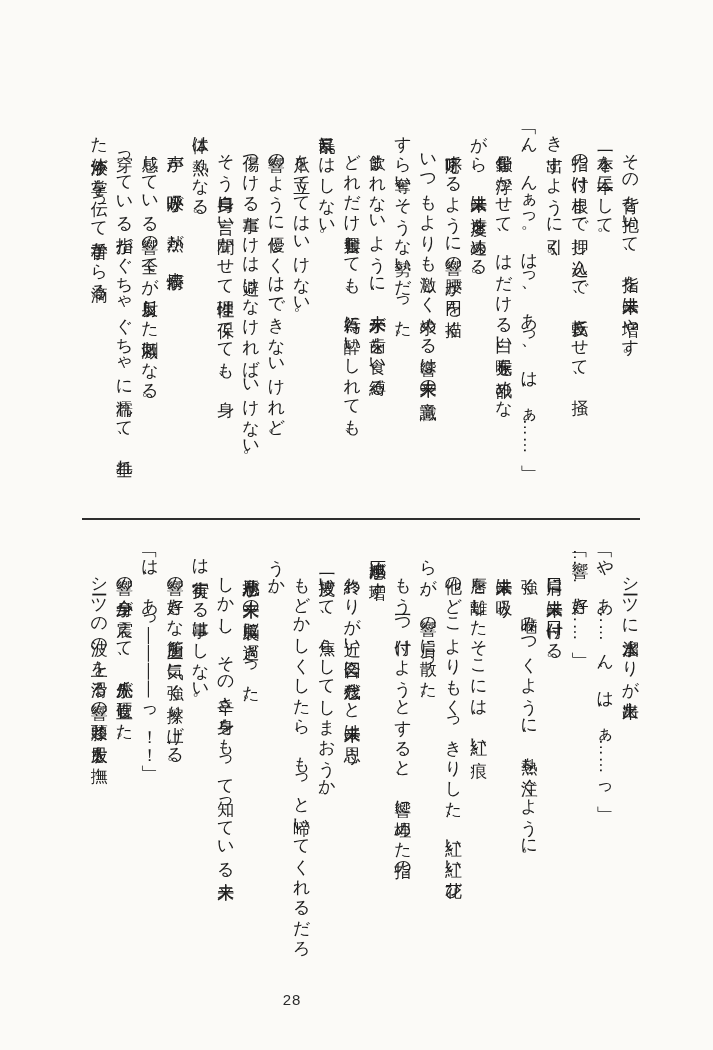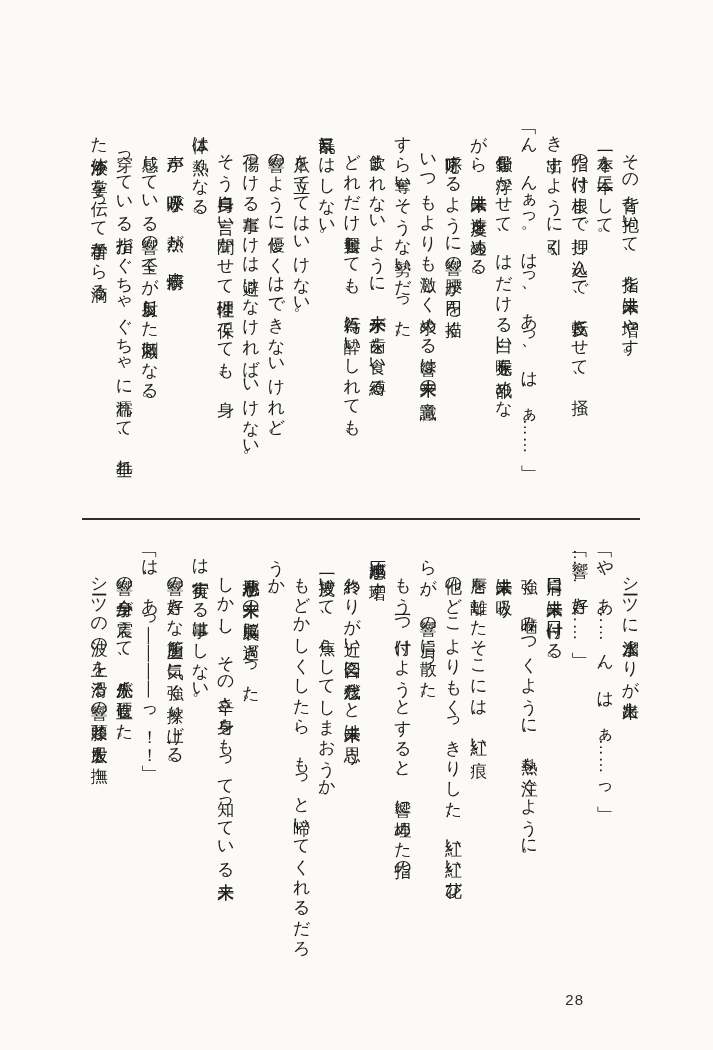--- a/index.html
+++ b/index.html
@@ -40,21 +40,21 @@
     left: 82px;
     width: 558px;
     height: 0;
     border-top: 2px solid #2e2e2e;
   }
   .page-number {
     position: absolute;
     top: 991px;
     left: 0;
     width: 584px;
-    text-align: right;
+    text-align: center;
     font-size: 15px;
     letter-spacing: 1px;
     color: #2b2b2b;
   }
 </style>
 </head>
 <body>
 
 <div id="section-top" class="vtext">
     <div class="col indent">その背を抱いて、指を未来は増やす。</div>

